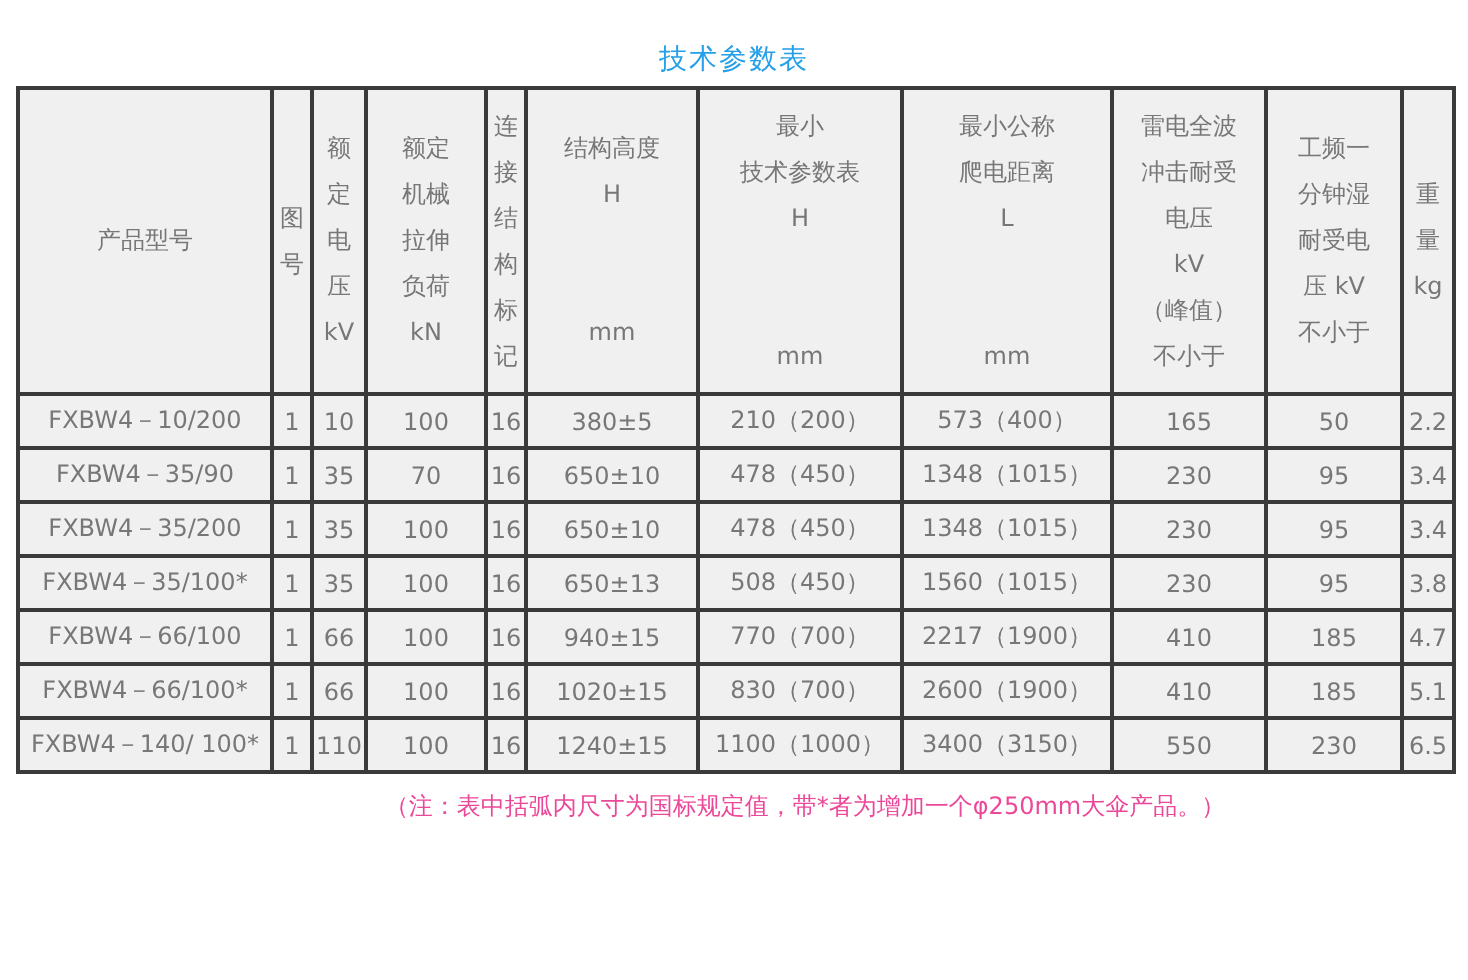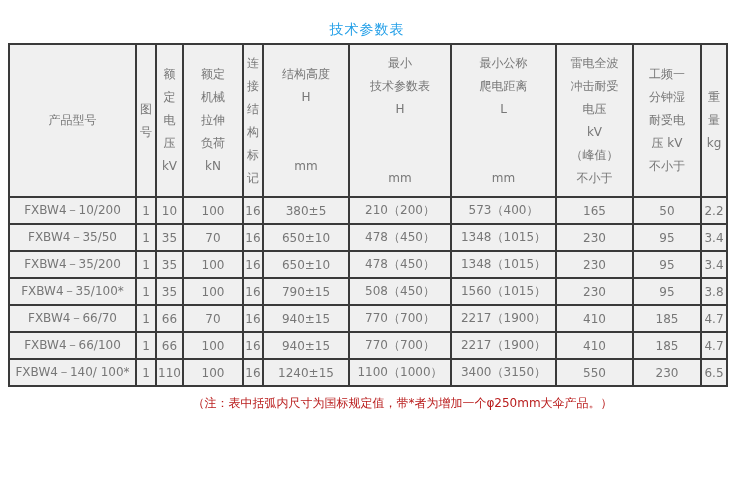--- a/index.html
+++ b/index.html
@@ -61,21 +61,21 @@
   col.c6  { width: 102px; }
   col.c7  { width: 105px; }
   col.c8  { width: 77px; }
   col.c9  { width: 68px; }
   col.c10 { width: 26px; }
   .note {
     margin-top: 8px;
     text-align: center;
     padding-left: 71px;
     font-size: 12px;
-    color: #b91c1c;
+    color: #ec4899;
     white-space: nowrap;
   }
 </style>
 </head>
 <body>
 
 <div class="page">
 
   <div class="title">技术参数表</div>
 
@@ -155,21 +155,21 @@
           <td>100</td>
           <td>16</td>
           <td>380±5</td>
           <td>210（200）</td>
           <td>573（400）</td>
           <td>165</td>
           <td>50</td>
           <td>2.2</td>
         </tr>
         <tr>
-          <td>FXBW4－35/50</td>
+          <td>FXBW4－35/90</td>
           <td>1</td>
           <td>35</td>
           <td>70</td>
           <td>16</td>
           <td>650±10</td>
           <td>478（450）</td>
           <td>1348（1015）</td>
           <td>230</td>
           <td>95</td>
           <td>3.4</td>
@@ -186,52 +186,52 @@
           <td>230</td>
           <td>95</td>
           <td>3.4</td>
         </tr>
         <tr>
           <td>FXBW4－35/100*</td>
           <td>1</td>
           <td>35</td>
           <td>100</td>
           <td>16</td>
-          <td>790±15</td>
+          <td>650±13</td>
           <td>508（450）</td>
           <td>1560（1015）</td>
           <td>230</td>
           <td>95</td>
           <td>3.8</td>
         </tr>
         <tr>
-          <td>FXBW4－66/70</td>
+          <td>FXBW4－66/100</td>
           <td>1</td>
           <td>66</td>
-          <td>70</td>
+          <td>100</td>
           <td>16</td>
           <td>940±15</td>
           <td>770（700）</td>
           <td>2217（1900）</td>
           <td>410</td>
           <td>185</td>
           <td>4.7</td>
         </tr>
         <tr>
-          <td>FXBW4－66/100</td>
+          <td>FXBW4－66/100*</td>
           <td>1</td>
           <td>66</td>
           <td>100</td>
           <td>16</td>
-          <td>940±15</td>
-          <td>770（700）</td>
-          <td>2217（1900）</td>
+          <td>1020±15</td>
+          <td>830（700）</td>
+          <td>2600（1900）</td>
           <td>410</td>
           <td>185</td>
-          <td>4.7</td>
+          <td>5.1</td>
         </tr>
         <tr>
           <td>FXBW4－140/ 100*</td>
           <td>1</td>
           <td>110</td>
           <td>100</td>
           <td>16</td>
           <td>1240±15</td>
           <td>1100（1000）</td>
           <td>3400（3150）</td>

